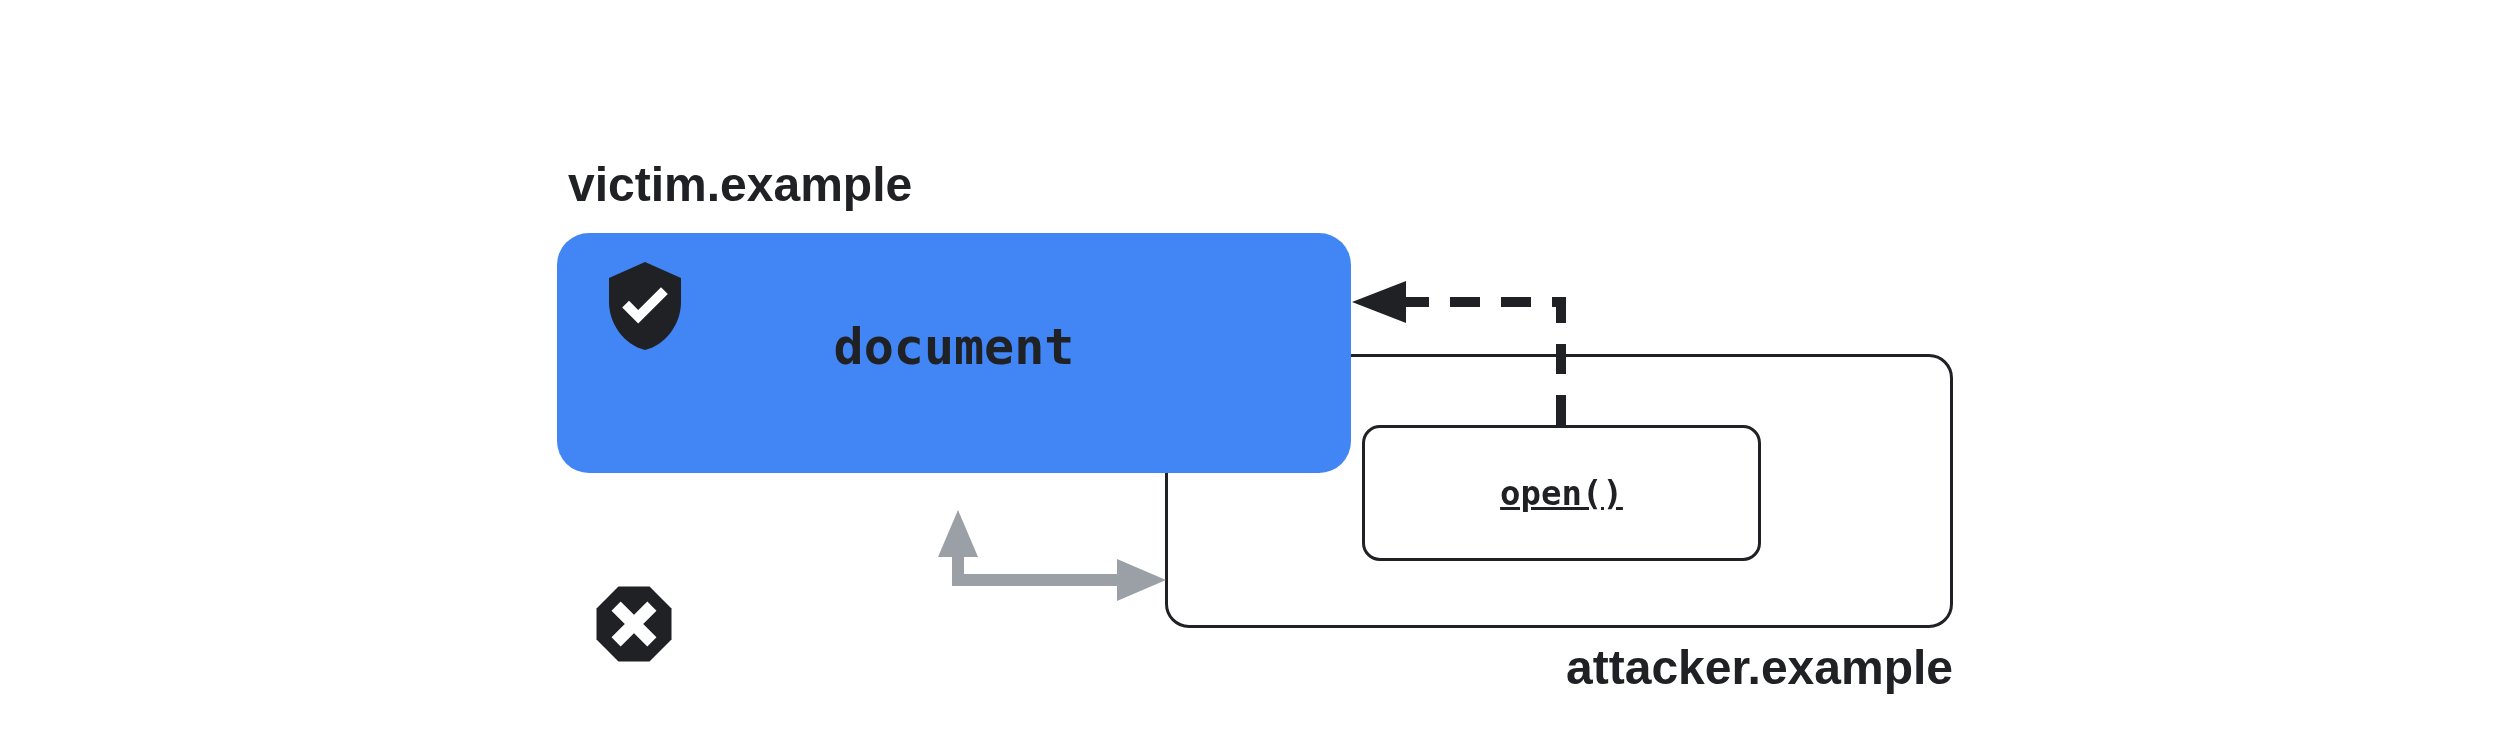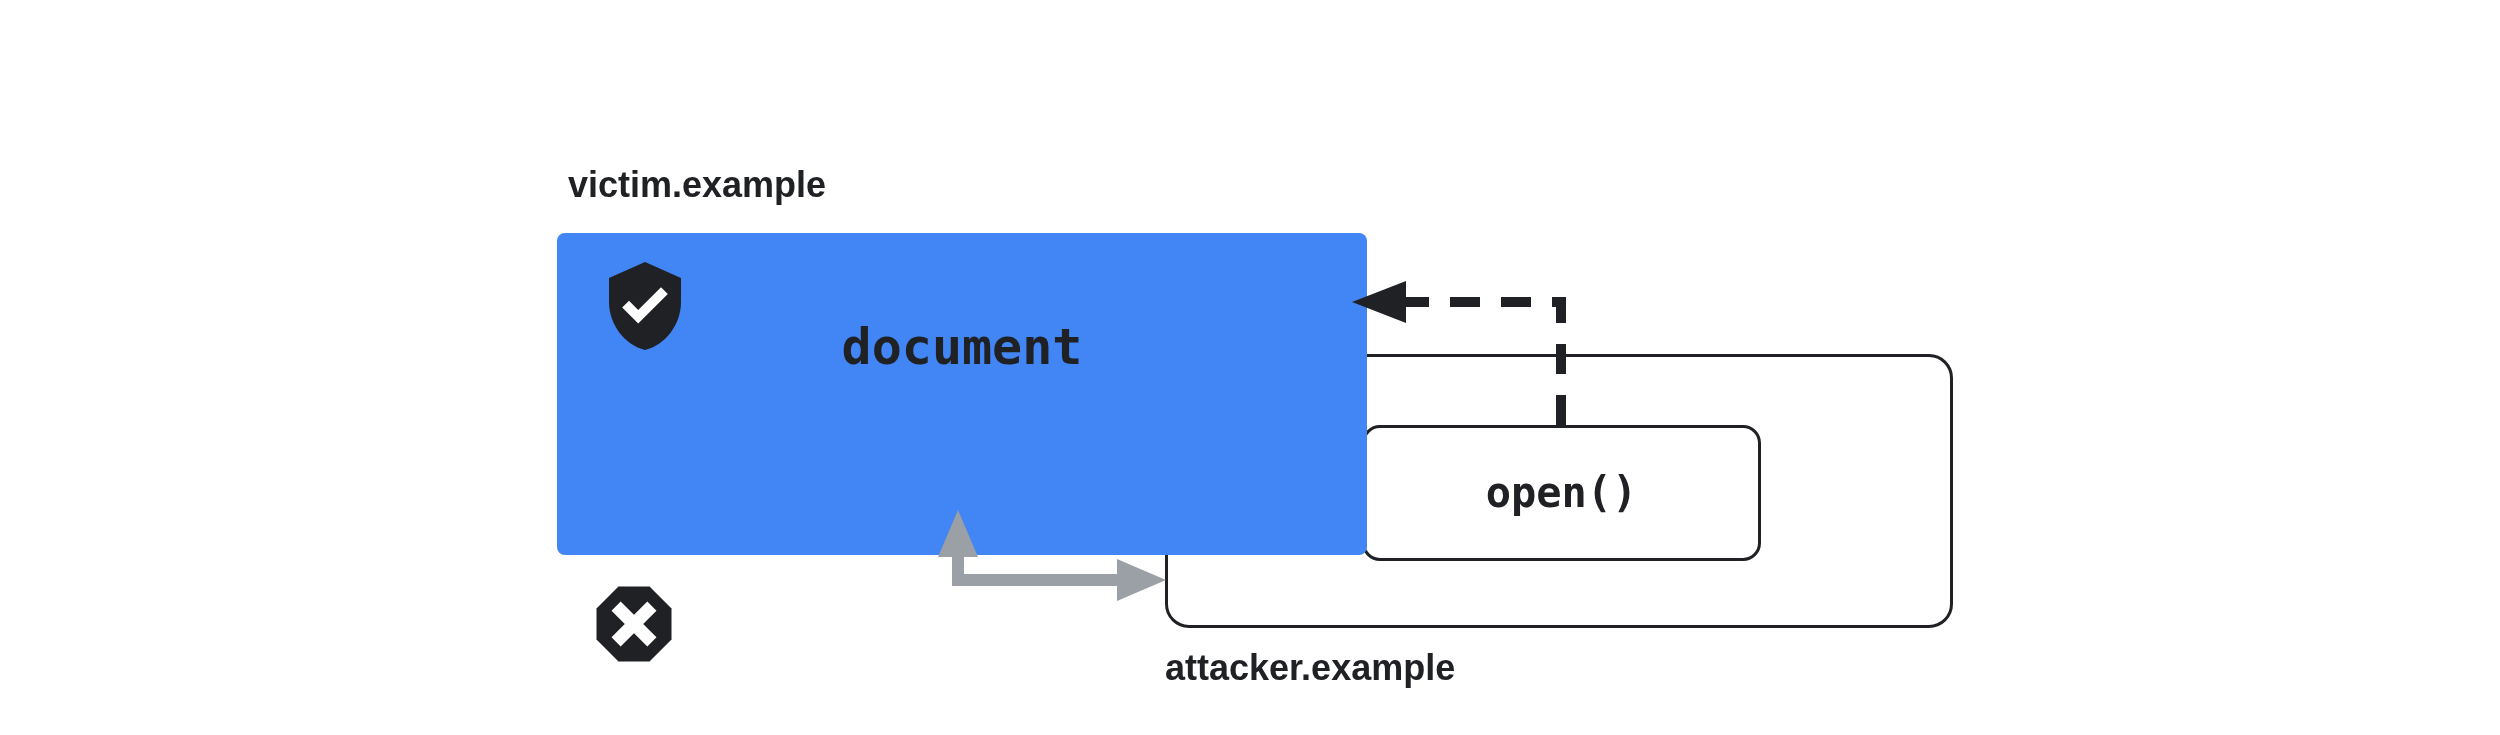--- a/index.html
+++ b/index.html
@@ -2,45 +2,45 @@
 <html style="--blue: #4285f4; --ink: #202124; --arrow-gray: #9aa0a6; --background: #ffffff; --icon-glyph: #ffffff;"><head>
 <meta charset="utf-8">
 <style>
   html,body{margin:0;padding:0;background:#fff;}
   .canvas{
     position:relative;width:2500px;height:735px;background:var(--background,#fff);
     font-family:"Liberation Sans",sans-serif;overflow:hidden;
   }
   .label{
     position:absolute;color:var(--ink,#202124);font-weight:700;
-    font-size:36px;line-height:55px;white-space:nowrap;
+    font-size:48px;line-height:55px;white-space:nowrap;
   }
   .victim-label{left:568px;top:157px;}
-  .attacker-label{left:1165px;top:640px;width:788px;}
+  .attacker-label{left:1165px;top:640px;width:788px;text-align:right;}
   .nocomm-label{left:695px;top:598px;}
 
   .attacker-box{
     position:absolute;left:1165px;top:354px;width:788px;height:274px;
     border:3px solid var(--ink,#202124);border-radius:24px;background:#fff;
     box-sizing:border-box;
   }
   .open-box{
     position:absolute;left:1362px;top:425px;width:399px;height:136px;
     border:3px solid var(--ink,#202124);border-radius:18px;background:#fff;
     box-sizing:border-box;display:flex;align-items:center;justify-content:center;
   }
   .mono{
     font-family:"DejaVu Sans Mono","Liberation Mono",monospace;
     font-weight:700;color:var(--ink,#202124);
   }
-  .open-text{font-size:42px;line-height:42px;}
+  .open-text{font-size:34px;line-height:42px;text-decoration:underline;}
 
   .blue-box{
-    position:absolute;left:557px;top:233px;width:794px;height:322px;
-    background:var(--blue,#4285f4);border-radius:8px;padding-left:16px;
+    position:absolute;left:557px;top:233px;width:794px;height:240px;
+    background:var(--blue,#4285f4);border-radius:32px;
   }
   .doc-text{
     position:absolute;left:0;right:0;top:84px;text-align:center;
     font-size:50px;line-height:60px;
   }
   .shield-icon{position:absolute;left:40px;top:25px;}
   .x-icon{position:absolute;left:584px;top:574px;}
 
   .arrow-overlay{position:absolute;left:0;top:0;pointer-events:none;}
   .dash-line{fill:none;stroke:var(--ink,#202124);stroke-width:10;stroke-dasharray:30 21;}

